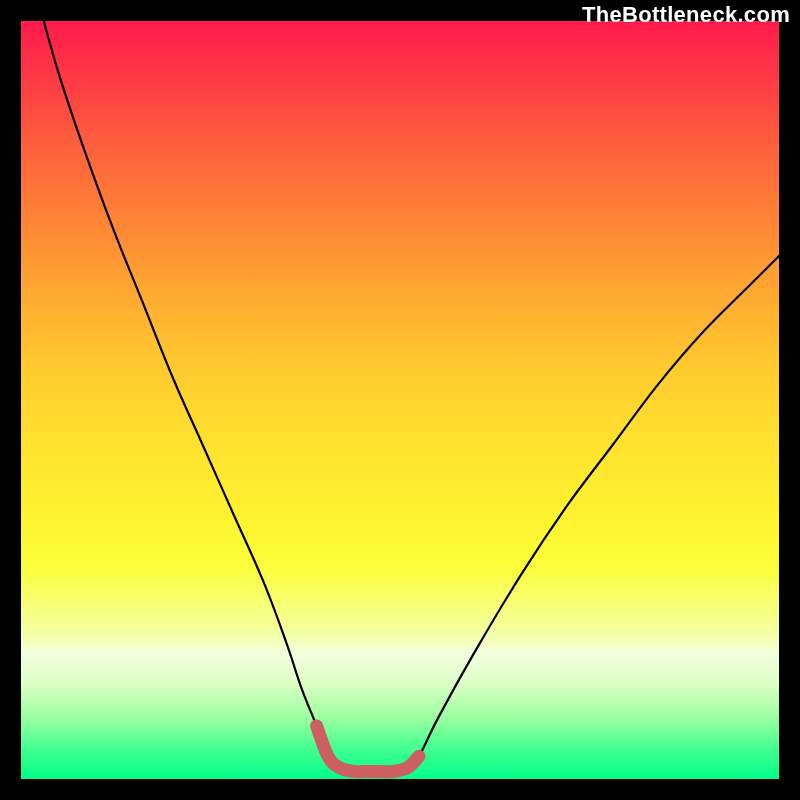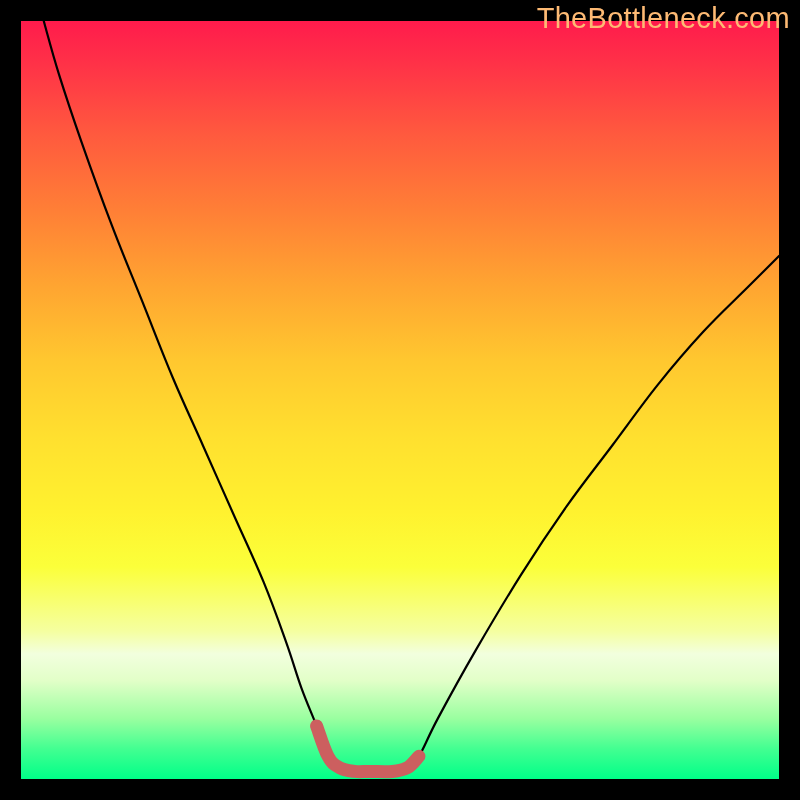--- a/index.html
+++ b/index.html
@@ -33,23 +33,23 @@
     #9affa0 92%,
     #43ff91 96%,
     #00ff88 100%
   );
 }
 .watermark {
   position: absolute;
   top: 2px;
   right: 10px;
   font-family: Arial, Helvetica, sans-serif;
-  font-size: 29px;
-  font-weight: 400;
-  color: #fdba74;
+  font-size: 22px;
+  font-weight: 700;
+  color: #ffffff;
   letter-spacing: 0.3px;
 }
 svg.curves {
   position: absolute;
   inset: 0;
   width: 758px;
   height: 758px;
   overflow: visible;
 }
 </style>

